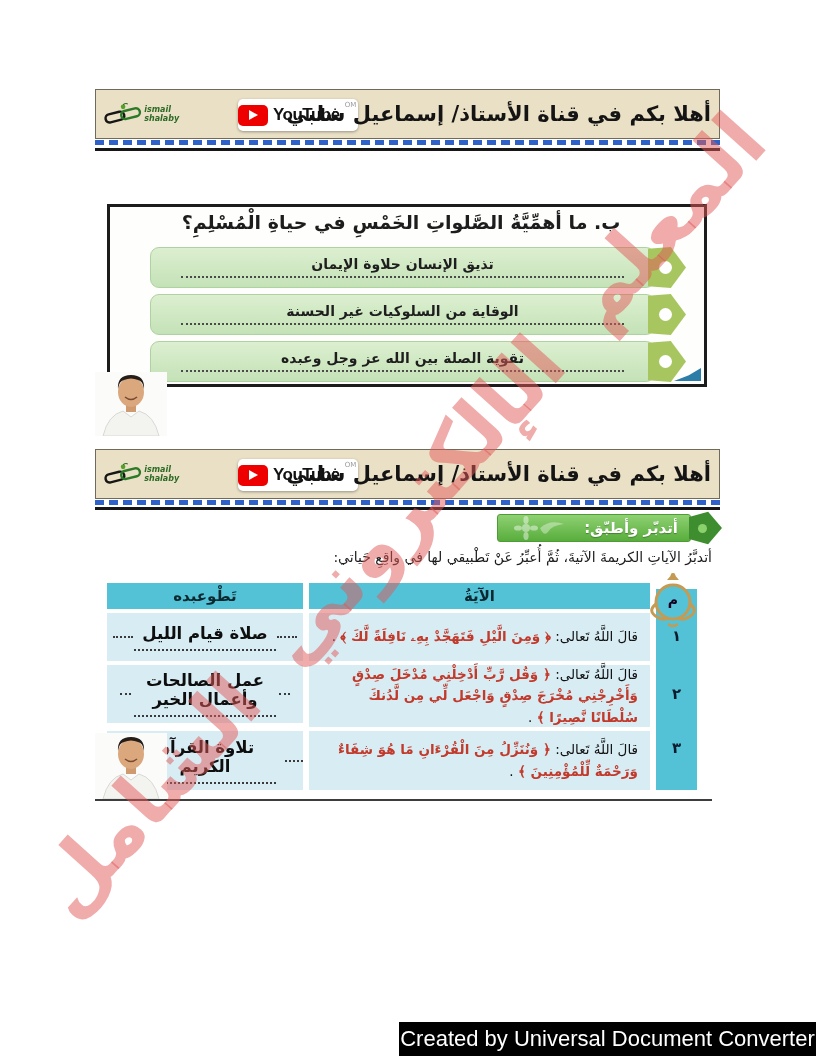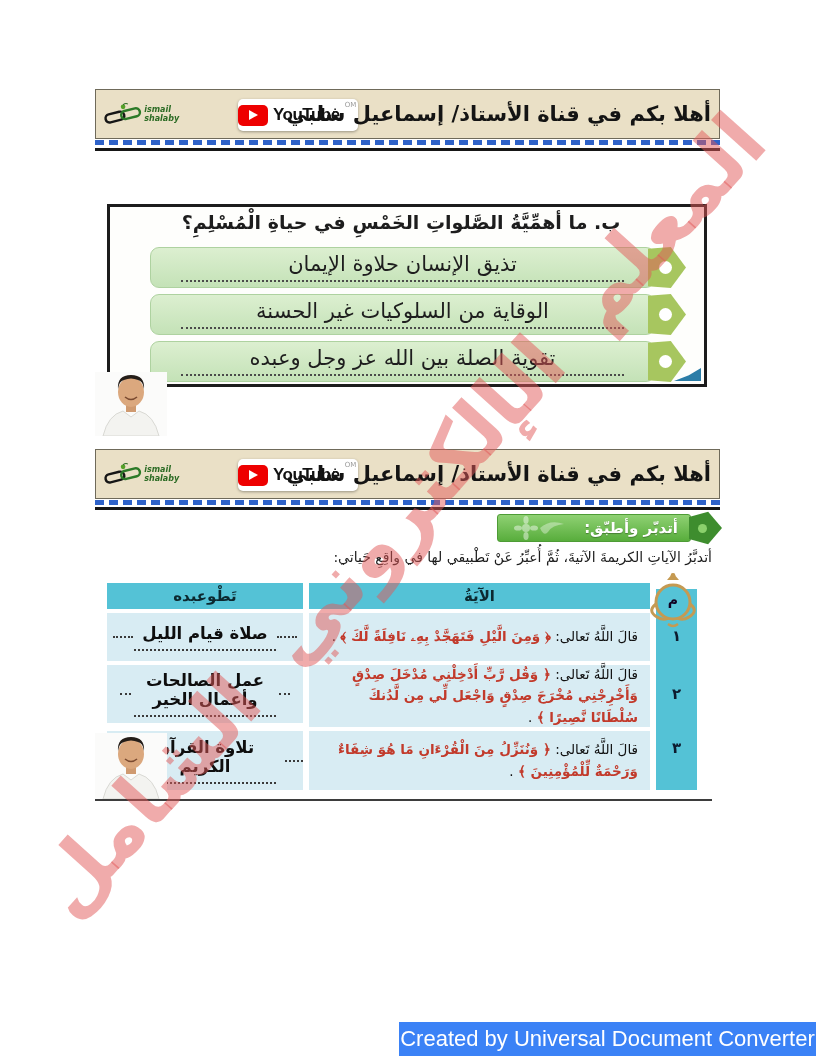--- a/index.html
+++ b/index.html
@@ -34,21 +34,21 @@
   
   .qbox{position:absolute;left:107px;top:204px;width:600px;height:183px;background:#fefefc;
         border:3px solid #1c1c1c;box-sizing:border-box;}
   .question{direction:rtl;text-align:center;padding:4px 12px 0 0;font-size:19px;
         font-weight:bold;color:#1d1d1d;}
   .ans-bar{position:absolute;left:40px;width:505px;height:41px;
         background:linear-gradient(180deg,#dcefd0,#c4e2b7);border:1px solid #aed2a0;
         border-radius:9px;box-sizing:border-box;display:flex;flex-direction:column;
         align-items:center;justify-content:center;}
   .ans-1{top:40px;} .ans-2{top:87px;} .ans-3{top:134px;}
-  .ans-text{direction:rtl;font-size:21px;font-weight:normal;color:#1e1e1e;line-height:1.1;}
+  .ans-text{direction:rtl;font-size:14px;font-weight:bold;color:#1e1e1e;line-height:1.1;}
   .ans-dotline{width:88%;height:0;border-bottom:2.5px dotted #4a4a4a;margin-top:4px;}
   .ans-tag{position:absolute;right:-32px;top:-1px;width:38px;height:41px;background:#a7c65f;
         clip-path:polygon(0 4%,60% 0,100% 50%,60% 100%,0 96%);}
   .ans-tag::after{content:"";position:absolute;left:11px;top:14px;width:13px;height:13px;
         border-radius:50%;background:#fff;}
   .qbox-tri{position:absolute;right:3px;bottom:3px;width:27px;height:13px;background:#2c7da7;
         clip-path:polygon(100% 0,100% 100%,0 100%,55% 55%);}
 
   
   .avatar{position:absolute;left:95px;width:72px;background:#fff;z-index:10;}
@@ -93,21 +93,21 @@
   .r1a{left:107px;top:613px;width:196px;height:48px;}
   .r2a{left:107px;top:665px;width:196px;height:58px;}
   .r3a{left:107px;top:731px;width:196px;height:59px;}
   .app-line{display:flex;align-items:center;gap:9px;text-align:center;}
   .leader{width:20px;height:2px;border-bottom:2.5px dotted #3a3a3a;margin-top:6px;}
   .leader-full{width:72%;height:2px;border-bottom:2.5px dotted #3a3a3a;margin-top:4px;}
 
   .divider{position:absolute;left:95px;top:799px;width:617px;height:2px;background:#3d3d3d;}
 
   
-  .footer{position:absolute;left:399px;top:1022px;width:417px;height:34px;background:#3b82f6;
+  .footer{position:absolute;left:399px;top:1022px;width:417px;height:34px;background:#000000;
         display:flex;align-items:center;justify-content:center;color:#fff;font-size:22px;
         font-family:"Liberation Sans",sans-serif;white-space:nowrap;}
 
   
   .watermark{position:absolute;left:-85px;top:452px;width:1000px;text-align:center;
         transform:rotate(-48deg);direction:rtl;font-size:80px;font-weight:bold;
         letter-spacing:5px;word-spacing:20px;color:rgba(226,88,88,.5);
         pointer-events:none;z-index:40;white-space:nowrap;}
 </style>
 </head>

